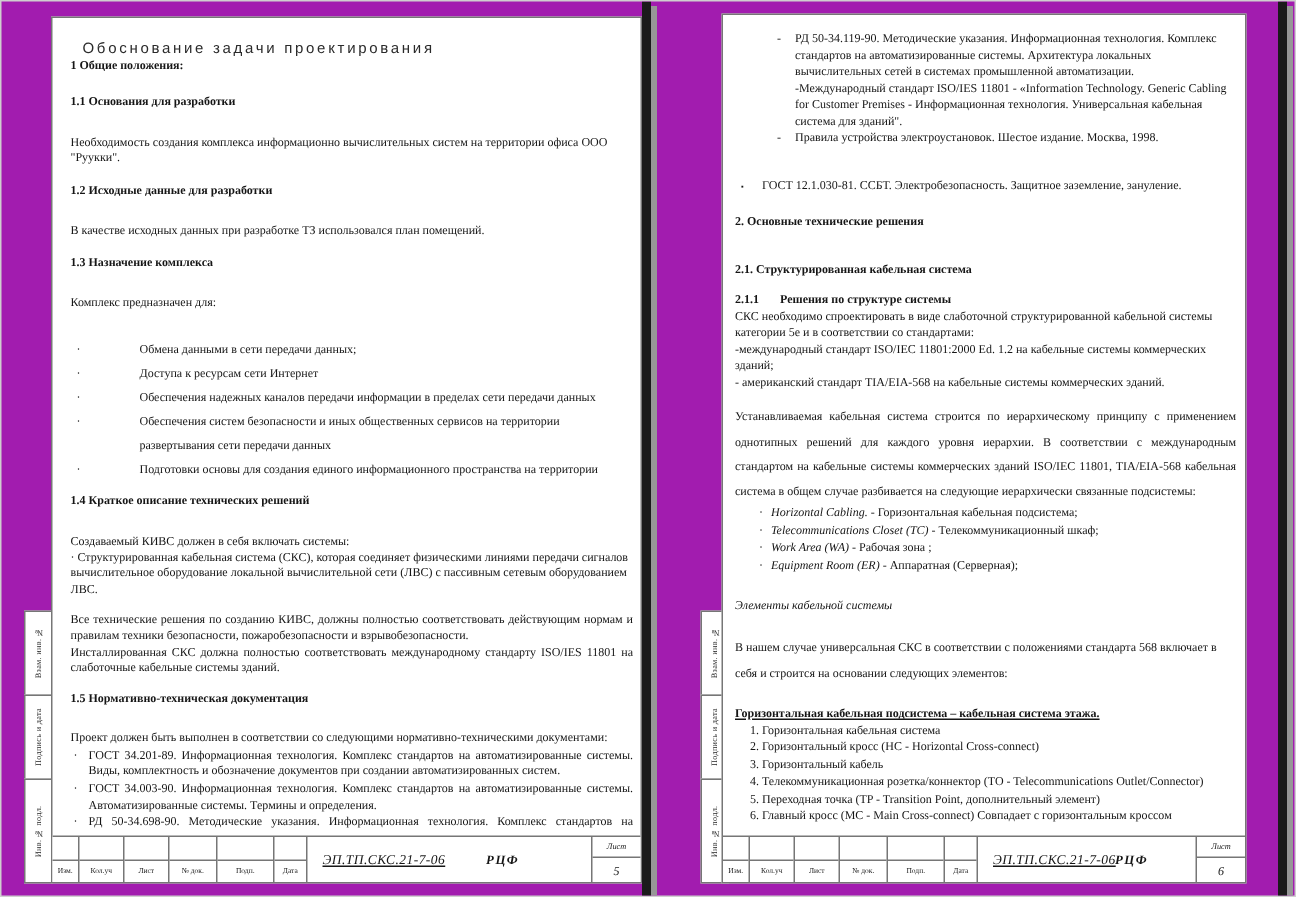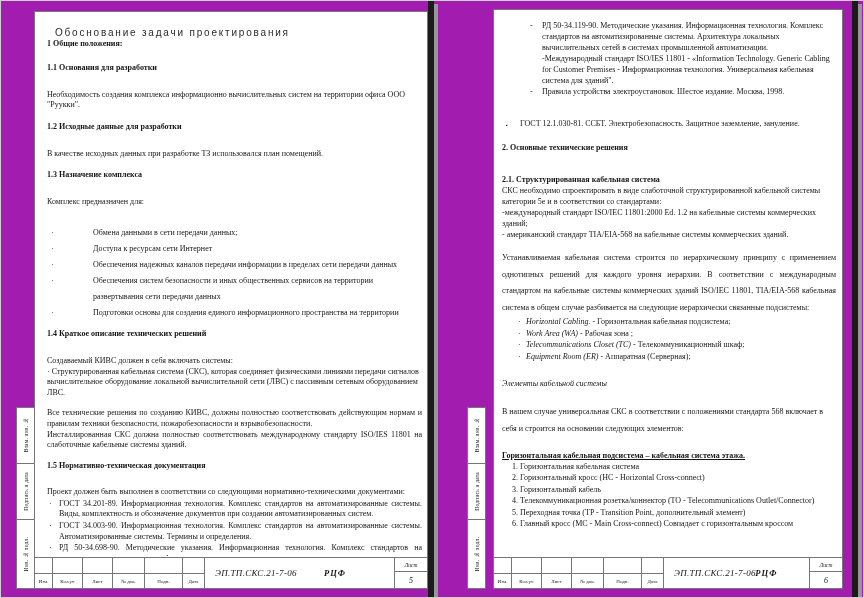--- a/index.html
+++ b/index.html
@@ -10,41 +10,41 @@
   }
   
   .edge-black { position:absolute; top:0; width:6px; height:598px; background:#1b1b1b; }
   .edge-gray  { position:absolute; top:3px; width:4px; height:595px; background:#979797; }
   #edge1b { left:427px; } #edge1g { left:433px; }
   #edge2b { left:851px; } #edge2g { left:857px; }
 
   
   .frame { position:absolute; border:1px solid #767676; background:#ffffff; box-sizing:border-box; }
   #frame-left  { left:33px;  top:10px; width:394px; height:578px; }
-  #frame-right { left:492px; top:8px;  width:350px; height:580px; }
+  #frame-right { left:480px; top:8px;  width:350px; height:580px; }
 
   
   .vcell { position:absolute; width:19px; border:1px solid #767676; box-sizing:border-box;
            display:flex; align-items:center; justify-content:center; background:#fff; }
   .vcell span { writing-mode:vertical-rl; transform:rotate(180deg); font-size:5.5px;
                 white-space:nowrap; color:#222; letter-spacing:.2px; }
   .vc-l { left:15px; } .vc-r { left:466px; }
   .vrow1 { top:406px; height:57px; } .vrow2 { top:462px; height:57px; } .vrow3 { top:518px; height:70px; }
 
   
   .stamp { position:absolute; left:0; right:0; bottom:0; height:30px;
            border-top:1px solid #767676; display:flex; background:#fff; }
   .scol { border-right:1px solid #767676; display:flex; flex-direction:column; box-sizing:border-box; }
   .scol .r1 { height:15px; border-bottom:1px solid #767676; }
   .scol .r2 { flex:1; display:flex; align-items:center; justify-content:center;
               font-size:5px; color:#222; white-space:nowrap; overflow:hidden; }
   .w1{width:18px}.w2{width:30px}.w3{width:30px}.w4{width:32px}.w5{width:38px}.w6{width:22px}
   .codecell { flex:1; position:relative; display:flex; align-items:center;
               border-right:1px solid #767676; box-sizing:border-box; }
-  .doccode { font-style:italic; font-size:9px; padding-left:10px; letter-spacing:.3px; }
+  .doccode { font-style:italic; font-size:9px; padding-left:10px; letter-spacing:.3px;text-decoration:underline; }
   .org { position:absolute; left:63%; font-weight:bold; font-style:italic; font-size:8.5px; letter-spacing:1px; }
   .sheetcol { width:32px; display:flex; flex-direction:column; box-sizing:border-box; }
   .sheetcol .lbl { height:13px; border-bottom:1px solid #767676; display:flex; align-items:center;
                    justify-content:center; font-size:5.5px; font-style:italic; }
   .sheetcol .num { flex:1; display:flex; align-items:center; justify-content:center;
                    font-size:8px; font-style:italic; }
 
   
   .content { position:absolute; left:12px; top:6px; right:5px; bottom:32px;
              overflow:hidden; font-size:8px; line-height:10.6px; }
@@ -189,30 +189,33 @@
     <div class="content-r">
       <div class="dlist">
         <div class="ditem marked">РД 50-34.119-90. Методические указания. Информационная технология. Комплекс стандартов на автоматизированные системы. Архитектура локальных вычислительных сетей в системах промышленной автоматизации.</div>
         <div class="ditem">-Международный стандарт ISO/IES 11801 - «Information Technology. Generic Cabling for Customer Premises - Информационная технология. Универсальная кабельная система для зданий".</div>
         <div class="ditem marked">Правила устройства электроустановок. Шестое издание. Москва, 1998.</div>
       </div>
       <div class="gost">ГОСТ 12.1.030-81. ССБТ. Электробезопасность. Защитное заземление, зануление.</div>
 
       <p class="h" style="margin-top:13px">2. Основные технические решения</p>
       <p class="h" style="margin-top:21px">2.1. Структурированная кабельная система</p>
+      <p style="margin-top:9px">
+        <span class="h211num">2.1.1</span><span class="h">Решения по структуре системы</span>
+      </p>
       <p>СКС необходимо спроектировать в виде слаботочной структурированной кабельной системы категории 5е и в соответствии со стандартами:</p>
       <p>-международный стандарт ISO/IEC 11801:2000 Ed. 1.2 на кабельные системы коммерческих зданий;</p>
       <p>- американский стандарт TIA/EIA-568 на кабельные системы коммерческих зданий.</p>
 
       <p class="bigjust" style="margin-top:10px">Устанавливаемая кабельная система строится по иерархическому принципу с применением однотипных решений для каждого уровня иерархии. В соответствии с международным стандартом на кабельные системы коммерческих зданий ISO/IEC 11801, TIA/EIA-568 кабельная система в общем случае разбивается на следующие иерархически связанные подсистемы:</p>
 
       <div class="subsys">
         <div class="li"><span class="en">Horizontal Cabling.</span><span> - Горизонтальная кабельная подсистема;</span></div>
+        <div class="li"><span class="en">Telecommunications Closet (TC)</span><span> - Телекоммуникационный шкаф;</span></div>
         <div class="li"><span class="en">Work Area (WA)</span><span> - Рабочая зона ;</span></div>
-        <div class="li"><span class="en">Telecommunications Closet (TC)</span><span> - Телекоммуникационный шкаф;</span></div>
         <div class="li"><span class="en">Equipment Room (ER)</span><span> - Аппаратная (Серверная);</span></div>
       </div>
 
       <p class="ital" style="margin-top:16px">Элементы кабельной системы</p>
 
       <p style="margin-top:14px; line-height:17px">В нашем случае универсальная СКС в соответствии с положениями стандарта 568 включает в себя и строится на основании следующих элементов:</p>
 
       <p class="uh" style="margin-top:13px">Горизонтальная кабельная подсистема – кабельная система этажа.</p>
 
       <div class="numlist" style="">

